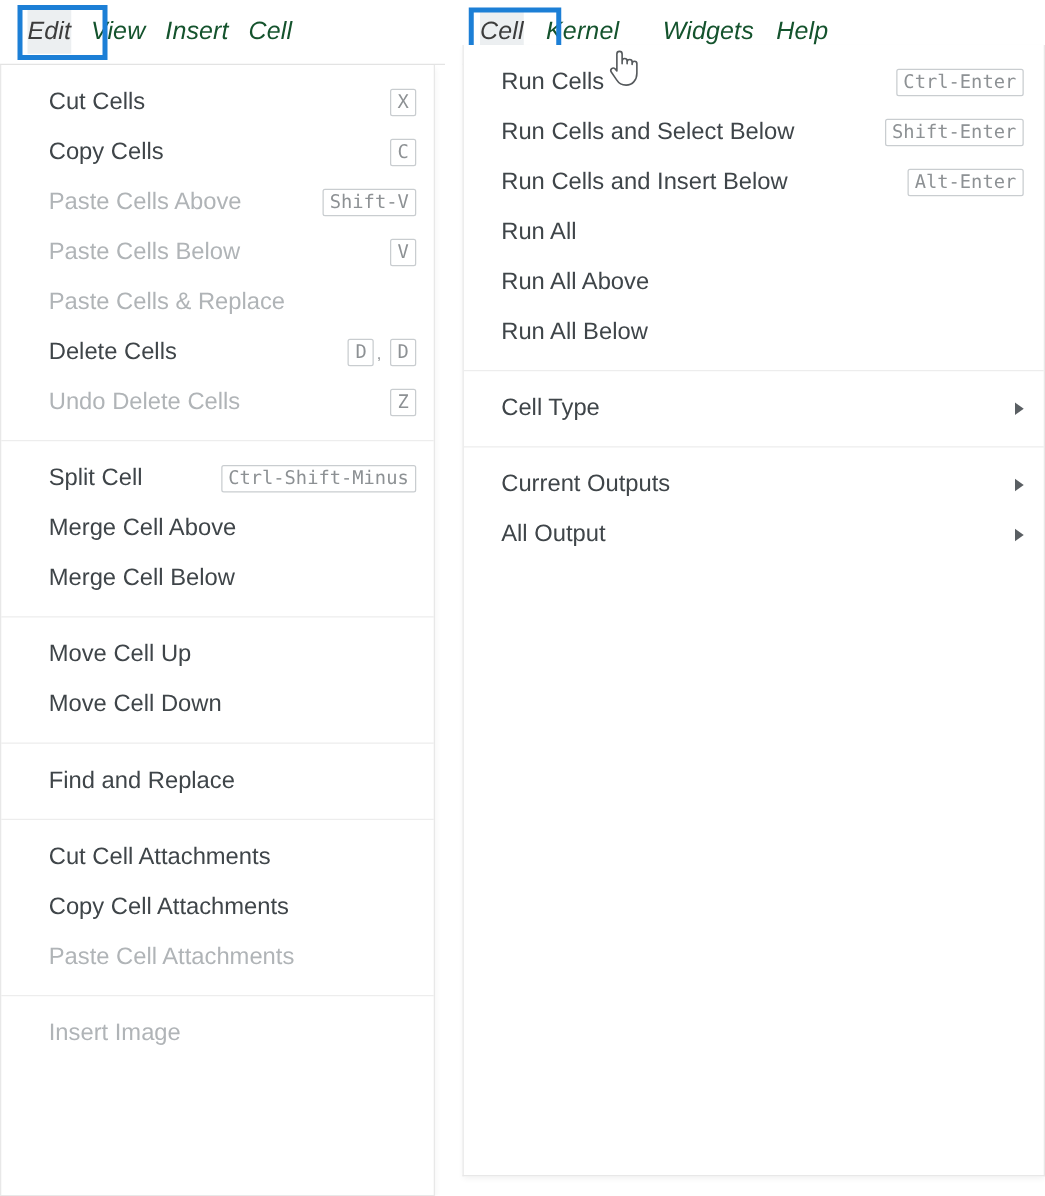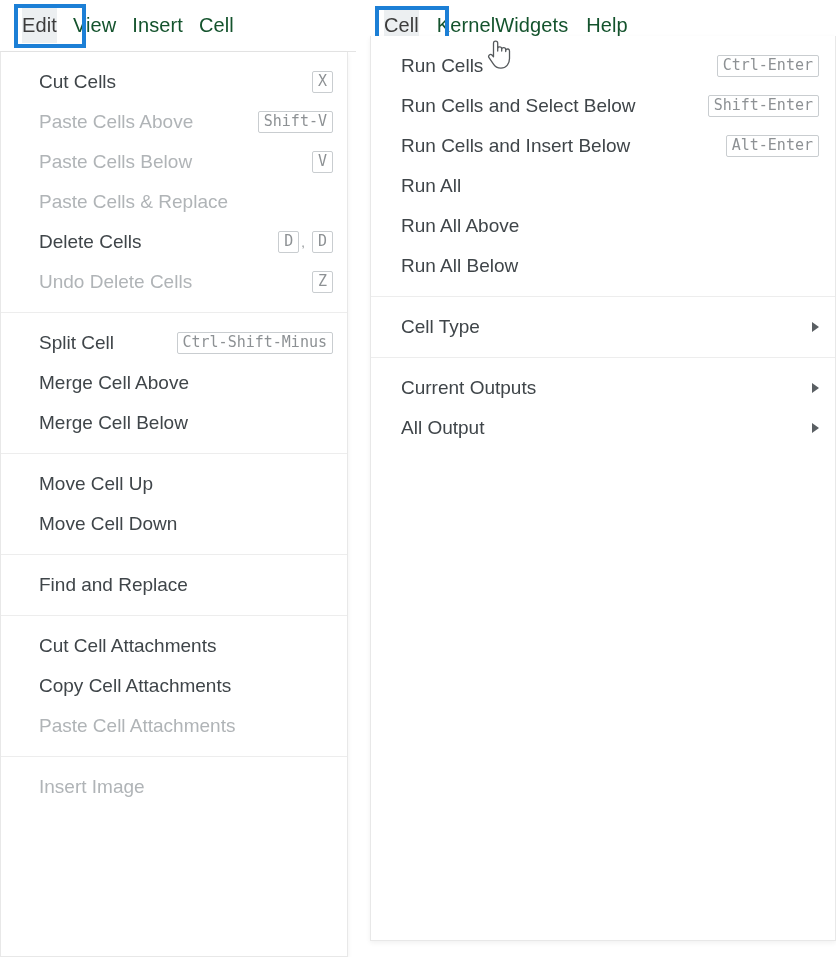--- a/index.html
+++ b/index.html
@@ -110,21 +110,21 @@
   
   #right-menubar { left: 370px; width: 466px; }
   #right-dropdown {
     left: 370px; top: 36px;
     width: 466px;
     height: 905px;
   }
   #right-dropdown .item { padding-left: 30px; padding-right: 16px; height: 40px; }
 
   
-  .mb-inner { display: flex; align-items: center; height: 100%; }
+  .mb-inner { display: flex; align-items: center; height: 100%; font-style: italic; }
   .mb-item-pad { padding: 7px 16px; }
 
   
   .cursor {
     position: absolute;
     width: 26px; height: 30px;
     pointer-events: none;
   }
 </style>
 </head>
@@ -144,20 +144,27 @@
 
   <div class="dropdown" id="left-dropdown">
       <div class="group">
         <div class="item">
           <span class="label">Cut Cells</span>
           <span class="spacer"></span>
           <span class="kbd-wrap">
             <span class="kbd">X</span>
           </span>
         </div>
+        <div class="item">
+          <span class="label">Copy Cells</span>
+          <span class="spacer"></span>
+          <span class="kbd-wrap">
+            <span class="kbd">C</span>
+          </span>
+        </div>
         <div class="item disabled">
           <span class="label">Paste Cells Above</span>
           <span class="spacer"></span>
           <span class="kbd-wrap">
             <span class="kbd">Shift-V</span>
           </span>
         </div>
         <div class="item disabled">
           <span class="label">Paste Cells Below</span>
           <span class="spacer"></span>
@@ -238,21 +245,21 @@
           <span class="label">Insert Image</span>
           <span class="spacer"></span>
         </div>
       </div>
     </div>
 
   <div class="menubar" id="right-menubar">
     <div class="mb-inner">
       <div class="mi active mb-item-pad" style="margin-left:14px;">Cell</div>
       <div class="mi mb-item-pad" style="margin-left:18px;text-align:right;">Kernel</div>
-      <div class="mi mb-item-pad" style="margin-left:0;">Widgets</div>
+      <div class="mi mb-item-pad" style="margin-left:35px;">Widgets</div>
       <div class="mi mb-item-pad" style="margin-left:18px;">Help</div>
     </div>
   </div>
   <div class="hl-box" style="left:375px; top:6px; width:74px; height:44px;"></div>
 
   <div class="dropdown" id="right-dropdown">
       <div class="group">
         <div class="item">
           <span class="label">Run Cells</span>
           <span class="spacer"></span>

